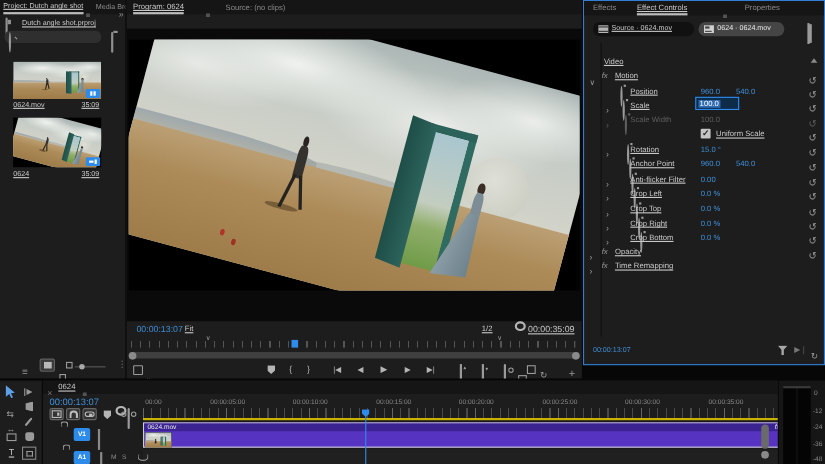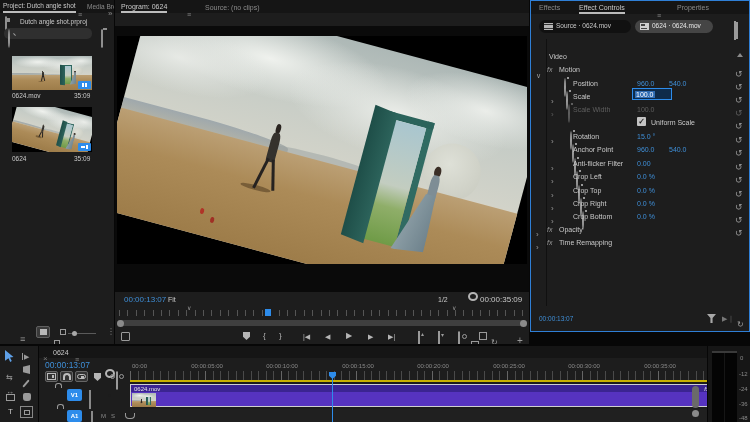--- a/index.html
+++ b/index.html
@@ -1,20 +1,20 @@
 <!DOCTYPE html>
 <html><head>
 <meta charset="utf-8">
 <style>
 html,body{margin:0;padding:0;background:#000;}
 body{width:750px;height:422px;overflow:hidden;font-family:"Liberation Sans",sans-serif;}
 *{box-sizing:border-box;}
 .p{position:absolute;}
 .t{font-size:7px;line-height:1;white-space:nowrap;}
-.w{color:#c9c9c9;} .dim{color:#8a8a8a;} .dis{color:#5e5e5e;} .blue{color:#3f8fd8;}
+.w{color:#c9c9c9;text-decoration:underline;} .dim{color:#8a8a8a;} .dis{color:#5e5e5e;} .blue{color:#3f8fd8;}
 #app{position:absolute;left:0;top:0;width:750px;height:422px;background:#070707;}
 
 
 .panel{background:#1d1d1d;overflow:hidden;}
 #projectP{left:0;top:0;width:114px;height:344px;}
 #programP{left:115px;top:0;width:414px;height:344px;}
 #ecpP{left:530px;top:0;width:220px;height:332px;border:1px solid #2f7fd6;}
 #toolsP{left:0;top:346px;width:38px;height:76px;}
 #timelineP{left:39px;top:346px;width:668px;height:76px;}
 #metersP{left:708px;top:346px;width:42px;height:76px;background:#161616;}

